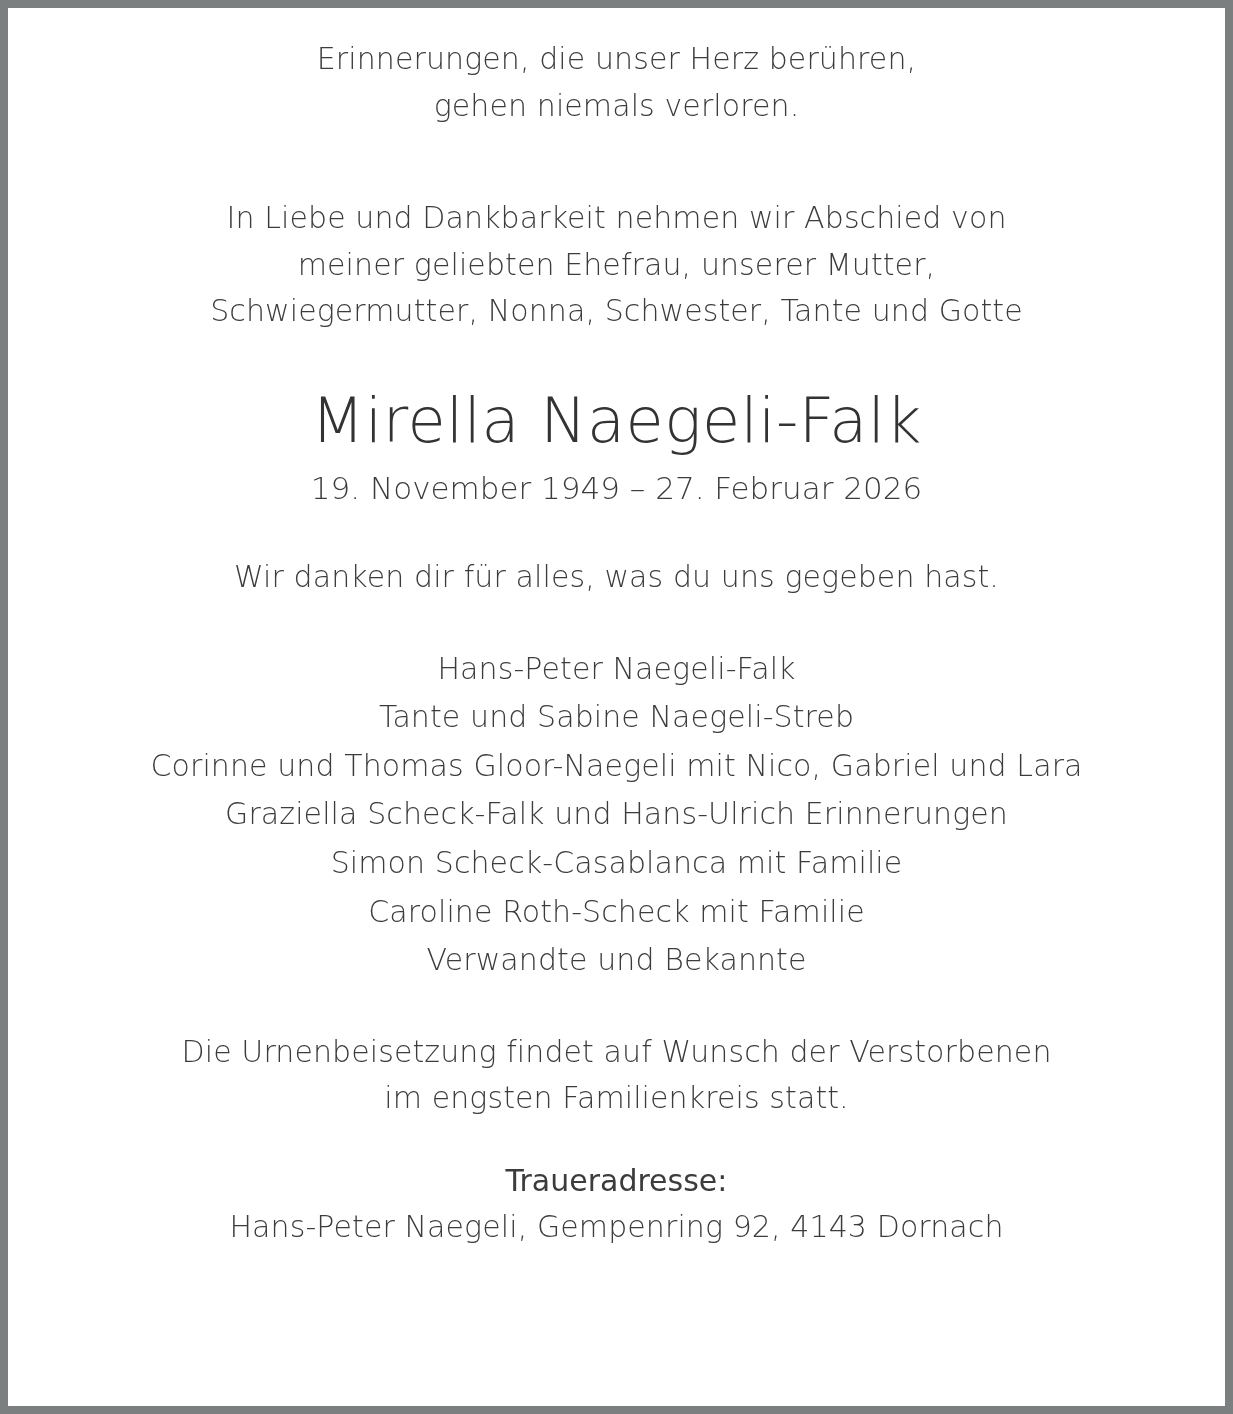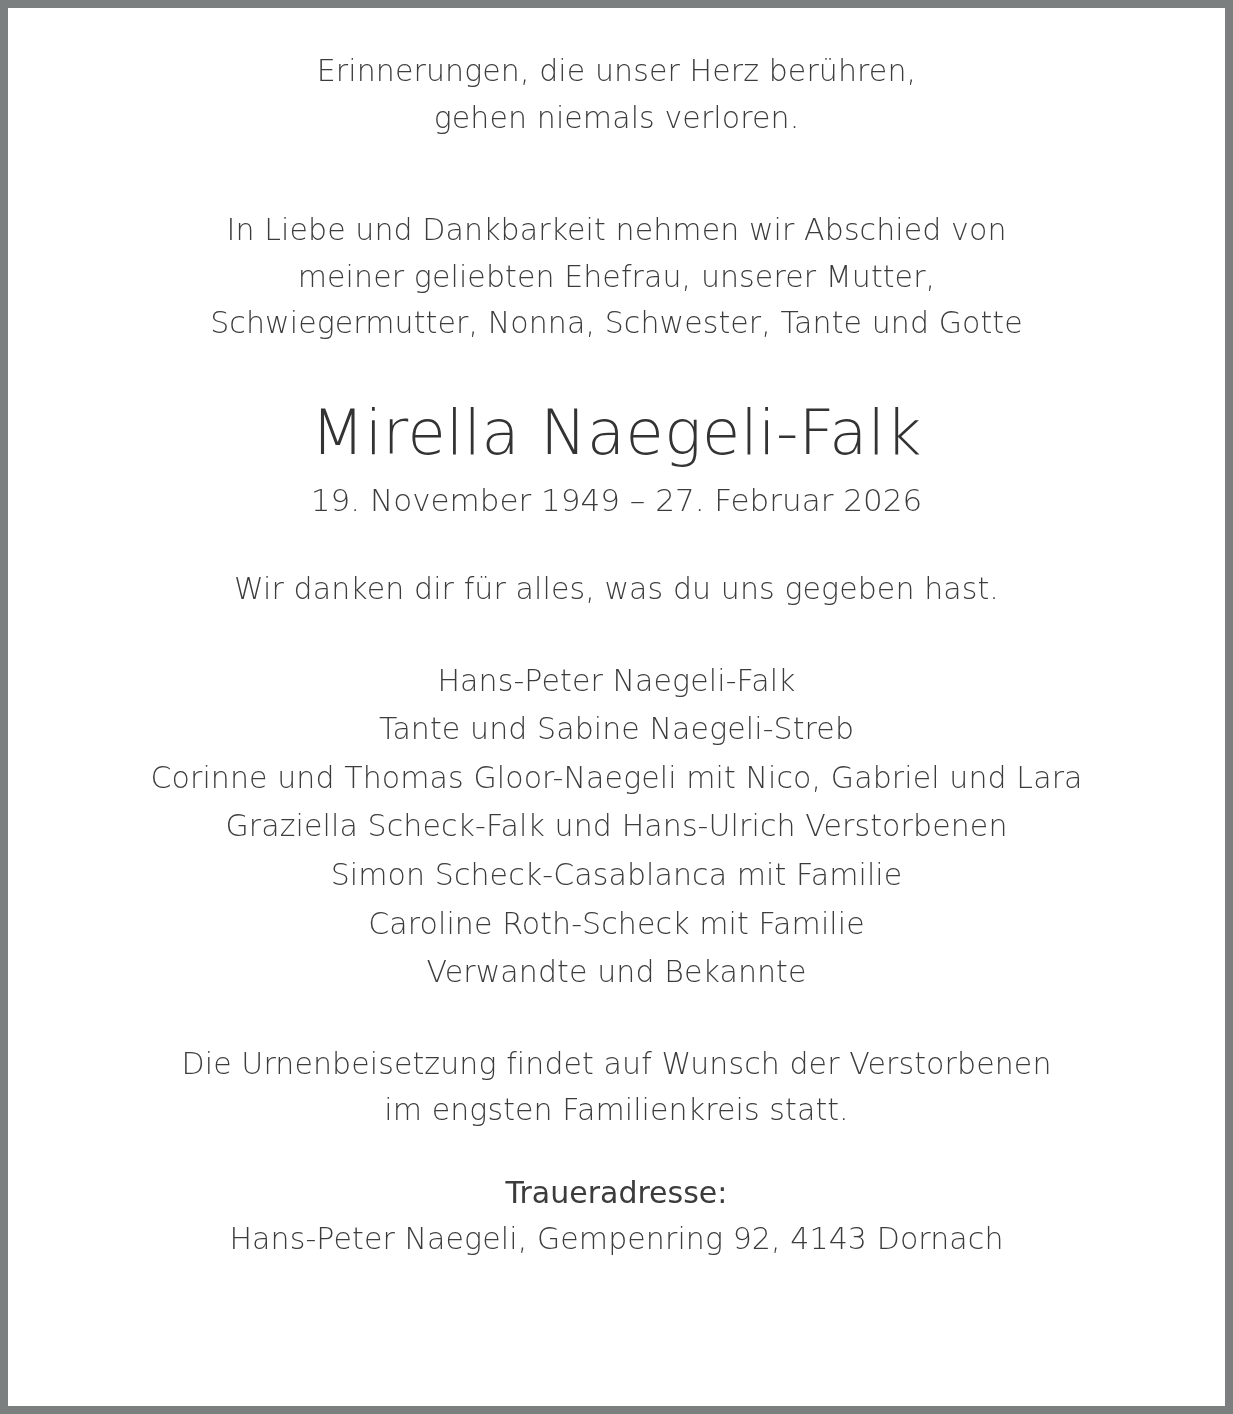--- a/index.html
+++ b/index.html
@@ -11,21 +11,21 @@
     width: 1233px;
     height: 1414px;
     font-family: "DejaVu Sans", sans-serif;
   }
   .obituary-card {
     box-sizing: border-box;
     width: 1233px;
     height: 1414px;
     background: #ffffff;
     border: 8px solid #7b7f80;
-    padding: 40px 60px 30px 60px;
+    padding: 28px 60px 30px 60px;
     display: flex;
     flex-direction: column;
     align-items: center;
   }
   .inner {
     width: 100%;
     text-align: center;
     color: #3a3a3a;
   }
   .line {
@@ -97,21 +97,21 @@
     <div class="spacer-sm"></div>
 
     <div class="line">Wir danken dir für alles, was du uns gegeben hast.</div>
 
     <div class="spacer-sm"></div>
 
     <div class="block names">
       <div class="line">Hans-Peter Naegeli-Falk</div>
       <div class="line">Tante und Sabine Naegeli-Streb</div>
       <div class="line">Corinne und Thomas Gloor-Naegeli mit Nico, Gabriel und Lara</div>
-      <div class="line">Graziella Scheck-Falk und Hans-Ulrich Verstorbenen</div>
+      <div class="line">Graziella Scheck-Falk und Hans-Ulrich Erinnerungen</div>
       <div class="line">Simon Scheck-Casablanca mit Familie</div>
       <div class="line">Caroline Roth-Scheck mit Familie</div>
       <div class="line">Verwandte und Bekannte</div>
     </div>
 
     <div class="spacer-sm"></div>
 
     <div class="block">
       <div class="line">Die Urnenbeisetzung findet auf Wunsch der Verstorbenen</div>
       <div class="line">im engsten Familienkreis statt.</div>

